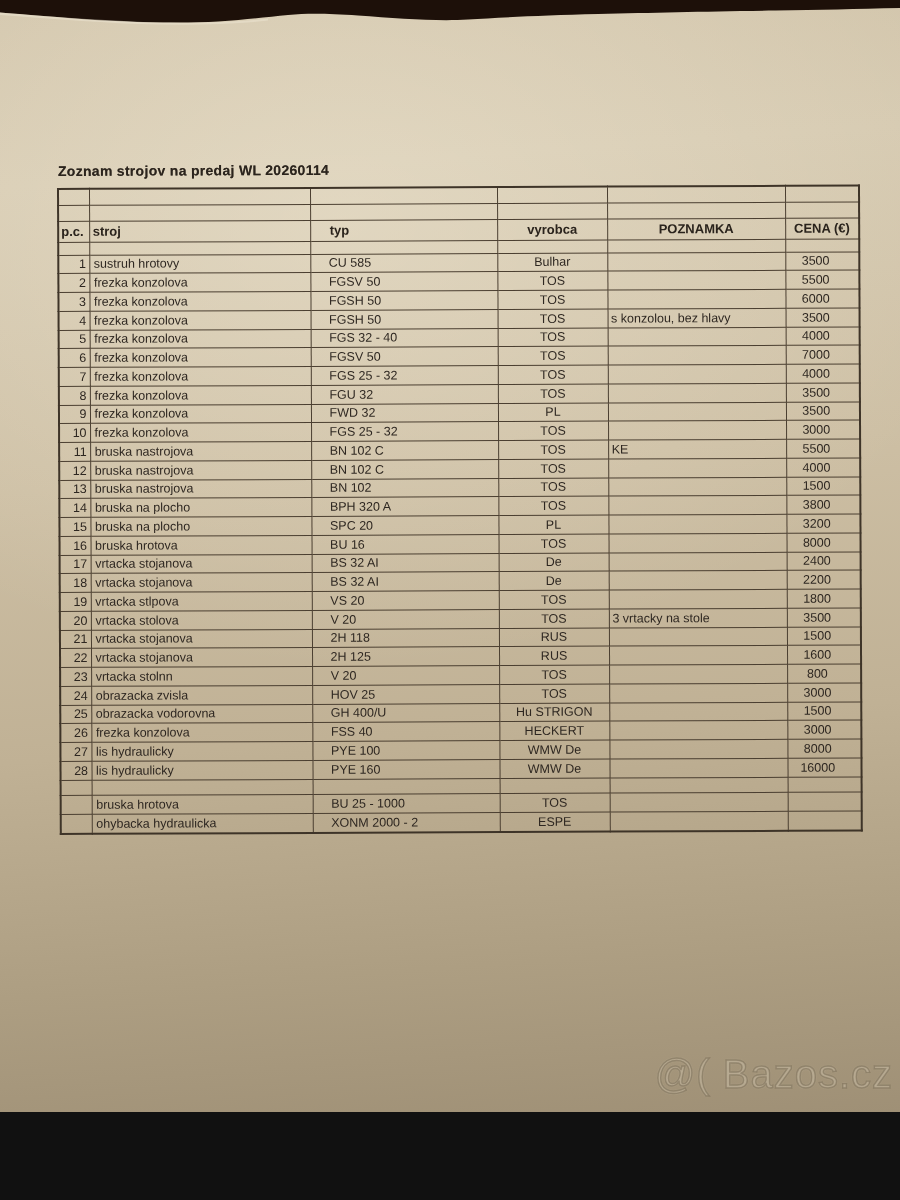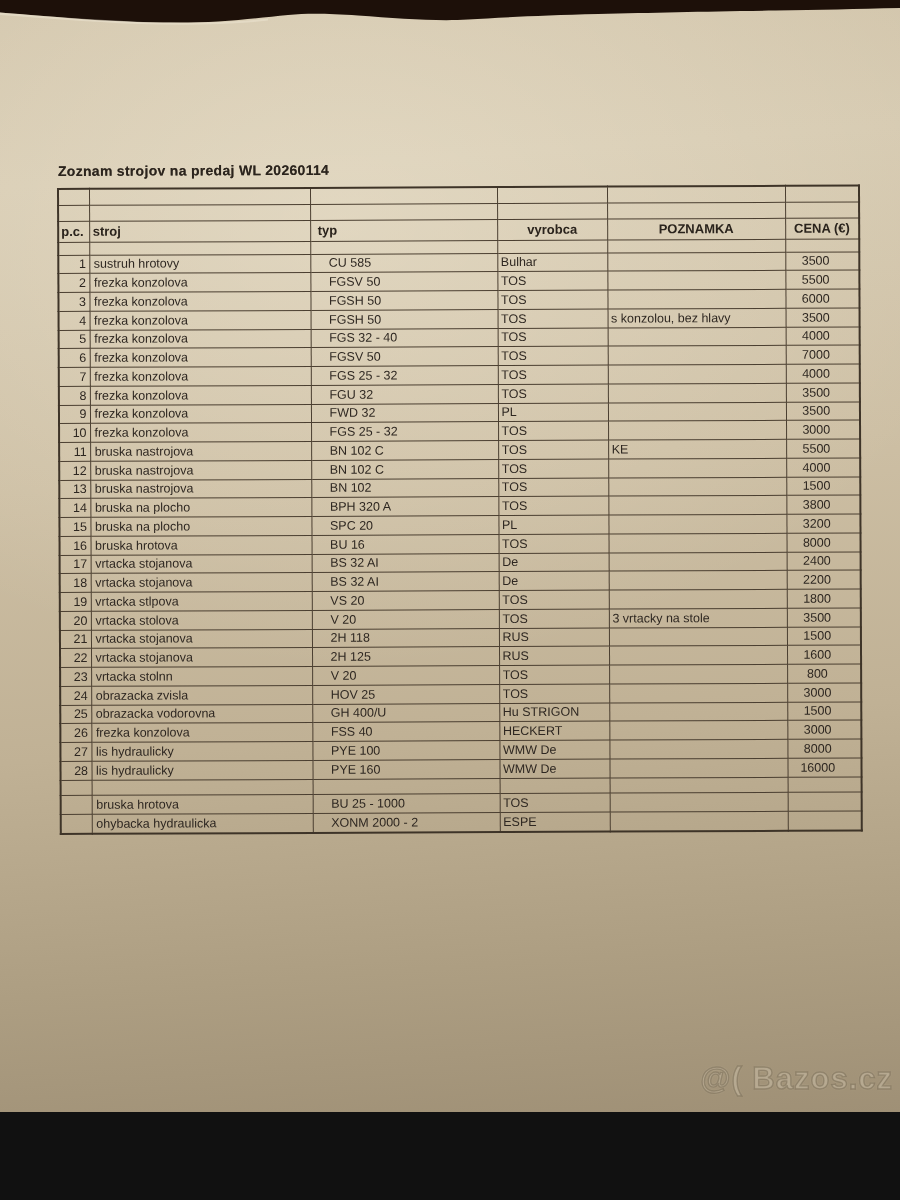--- a/index.html
+++ b/index.html
@@ -34,30 +34,30 @@
   tr.sp-a{height:16px}
   tr.sp-b{height:16px}
   tr.hdr{height:21px}
   tr.sp-c{height:13px}
   tr.data{height:18.75px}
   tr.sp-d{height:15px}
   tr.foot{height:19.5px}
   td.c0{text-align:right;padding-right:3px}
   td.c1{text-align:left;padding-left:4px}
   td.c2{text-align:left;padding-left:18px}
-  td.c3{}
+  td.c3{text-align:center}
   td.c4{text-align:left}
   td.c5{text-align:center;padding-right:16px}
   th.c0{text-align:left;padding-left:2px}
   th.c1{text-align:left;}
-  th.c2{text-align:left;padding-left:7px}
+  th.c2{text-align:left;padding-left:19px}
   th.c3,th.c4,th.c5{text-align:center}
   .watermark{
     position:absolute;right:7px;bottom:15px;
-    font-size:31px;font-weight:bold;letter-spacing:1px;
+    font-size:40px;font-weight:normal;letter-spacing:1px;
     color:rgba(152,137,111,0.26);
     -webkit-text-stroke:1.4px rgba(104,92,72,0.42);
     text-shadow:0 0 2px rgba(238,228,207,0.45);
   }
 </style>
 </head>
 <body>
 
 <div class="photo">
 

